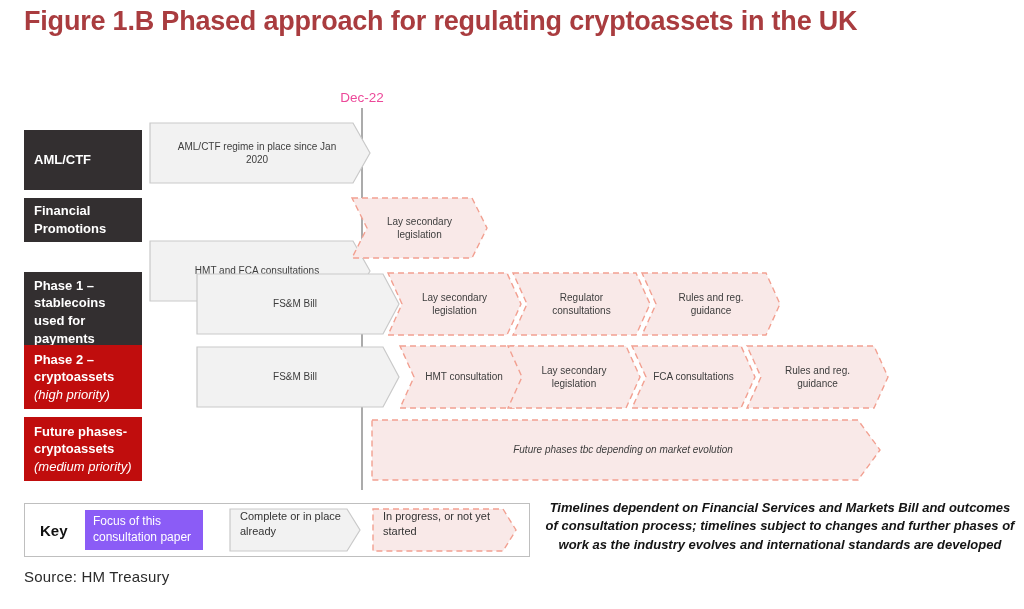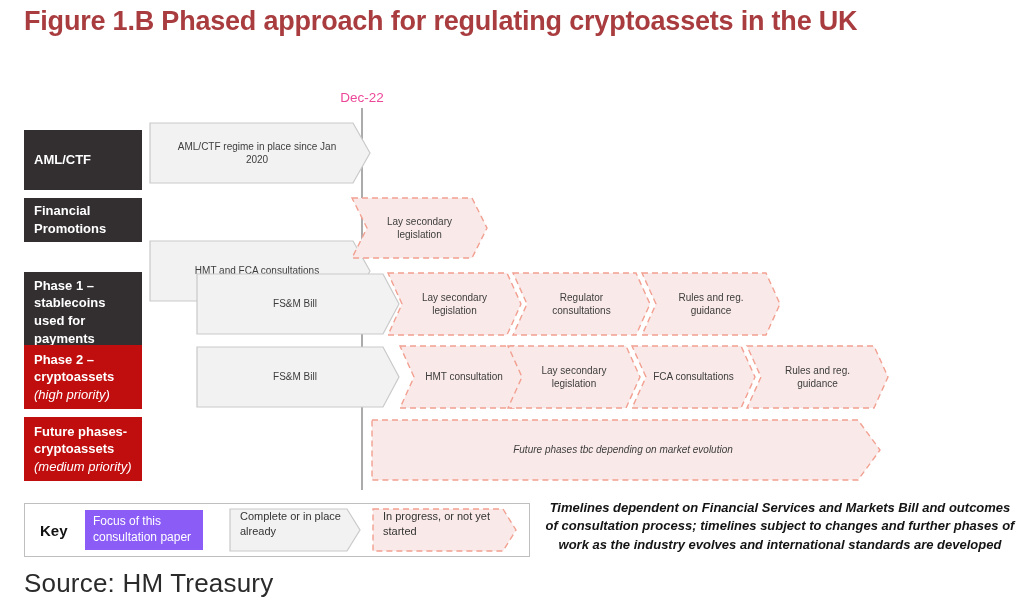--- a/index.html
+++ b/index.html
@@ -27,21 +27,21 @@
   .w70 span{max-width:70px;}
   .w80 span{max-width:84px;}
   .pad-tip{padding-right:22px;}
   .it .shape-label{font-style:italic;}
   .left-align .shape-label{justify-content:flex-start;text-align:left;padding:0 18px 13px 10px;font-size:11px;color:#333;}
   
   .keybox{left:24px;top:503px;width:506px;height:54px;border:1.5px solid #bfbfbf;background:#fff;box-sizing:border-box;}
   .key-title{left:40px;top:503px;height:54px;display:flex;align-items:center;font-weight:700;font-size:15px;color:#111;}
   
   .note{left:545px;top:499px;width:470px;text-align:center;font-size:13px;font-weight:700;font-style:italic;color:#141414;line-height:1.42;}
-  .source{left:24px;top:568px;font-size:26px;color:#2b2b2b;letter-spacing:0.2px;}
+  .source{left:24px;top:568px;font-size:15px;color:#2b2b2b;letter-spacing:0.2px;}
 </style>
 </head>
 <body>
 
 <div class="abs fig-title">Figure 1.B Phased approach for regulating cryptoassets in the UK</div>
 
 <div class="abs tl-label">Dec-22</div>
 <div class="abs tl-line"></div>
 
 <div class="abs plabel dark" style="top:123px;height:60px;margin-top:7px;">

